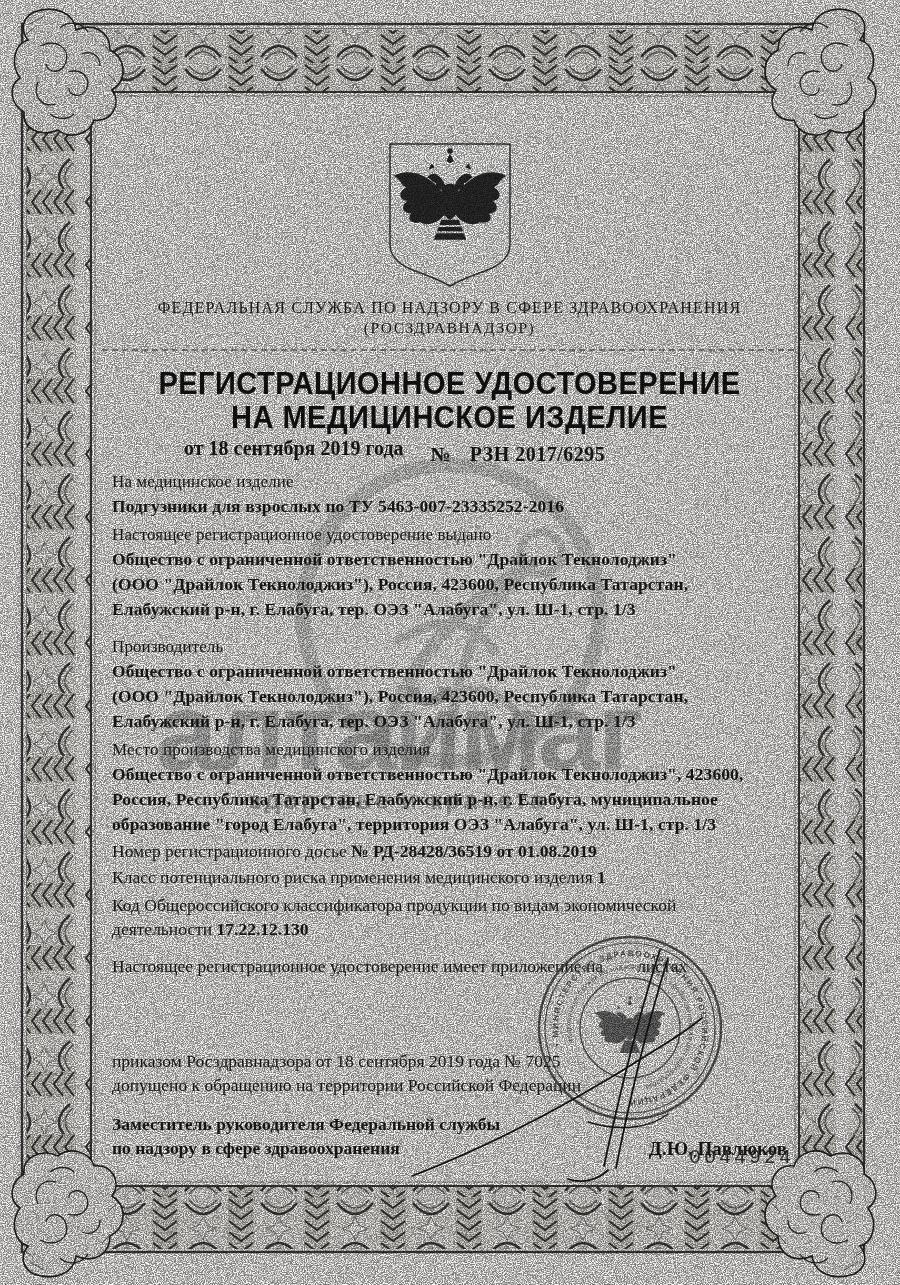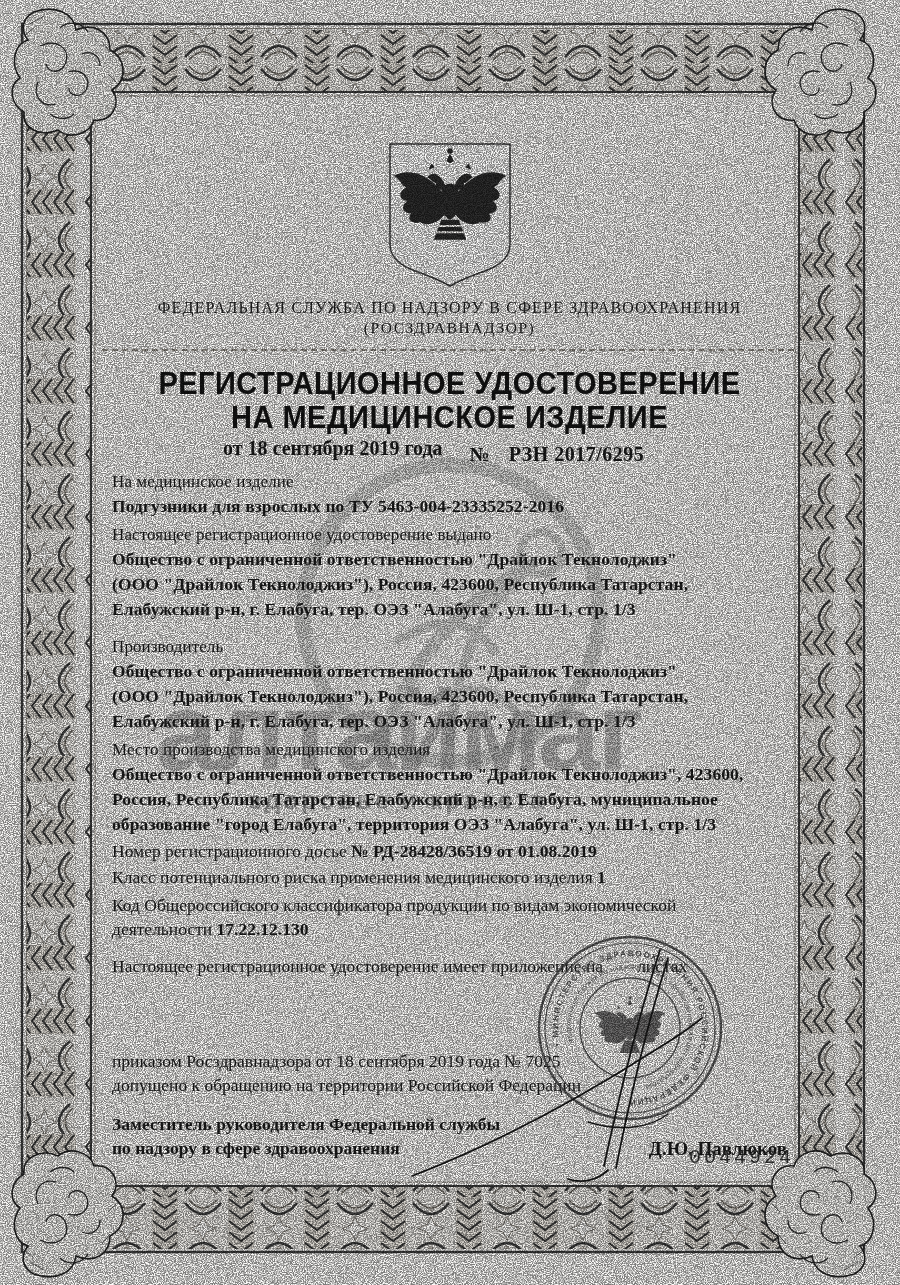--- a/index.html
+++ b/index.html
@@ -42,21 +42,21 @@
   .title1{
     margin-top:15px;font-family:"Liberation Sans", sans-serif;font-weight:bold;
     font-size:29px;line-height:34px;letter-spacing:0.5px;color:#161616;
     transform:scaleY(1.06);
   }
   .title2{
     font-family:"Liberation Sans", sans-serif;font-weight:bold;
     font-size:29px;line-height:34px;letter-spacing:0.5px;color:#161616;
     transform:scaleY(1.06);
   }
-  .daterow{margin-top:3px;padding-left:111px;font-weight:bold;font-size:20px;white-space:nowrap;}
+  .daterow{margin-top:3px;padding-left:72px;font-weight:bold;font-size:20px;white-space:nowrap;}
   .daterow .no{display:inline-block;margin-left:22px;transform:translateY(6px);}
   .daterow .num{display:inline-block;margin-left:14px;transform:translateY(6px);letter-spacing:0.5px;}
 
   .lbl{font-size:17px;line-height:24px;letter-spacing:0.1px;}
   .val{font-weight:bold;font-size:17.5px;line-height:25px;letter-spacing:0.1px;}
   .ln{display:block;}
   .mt12{margin-top:4px;} .mt13{margin-top:13px;} .mt14{margin-top:2px;} .mt10{margin-top:10px;}
   .inline-line{font-size:17.5px;line-height:24px;}
   .inline-line b{font-size:17.5px;}
   .attach{margin-top:13px;}
@@ -191,21 +191,21 @@
   <div class="title2 center">НА МЕДИЦИНСКОЕ ИЗДЕЛИЕ</div>
 
   <div class="daterow">
     <span>от 18 сентября 2019 года</span>
     <span class="no">№</span>
     <span class="num">РЗН 2017/6295</span>
   </div>
 
   <div class="mt10">
     <div class="lbl">На медицинское изделие</div>
-    <div class="val">Подгузники для взрослых по ТУ 5463-004-23335252-2016</div>
+    <div class="val">Подгузники для взрослых по ТУ 5463-007-23335252-2016</div>
   </div>
 
   <div class="mt12">
     <div class="lbl">Настоящее регистрационное удостоверение выдано</div>
     <div class="val">
       <span class="ln">Общество с ограниченной ответственностью "Драйлок Текнолоджиз"</span>
       <span class="ln">(ООО "Драйлок Текнолоджиз"), Россия, 423600, Республика Татарстан,</span>
       <span class="ln">Елабужский р-н, г. Елабуга, тер. ОЭЗ "Алабуга", ул. Ш-1, стр. 1/3</span>
     </div>
   </div>

